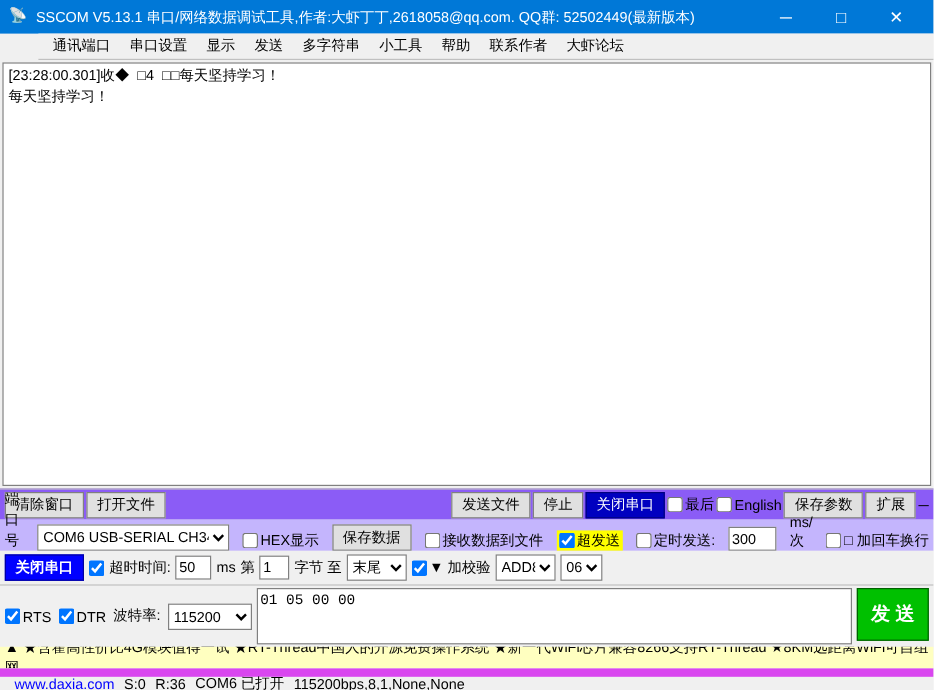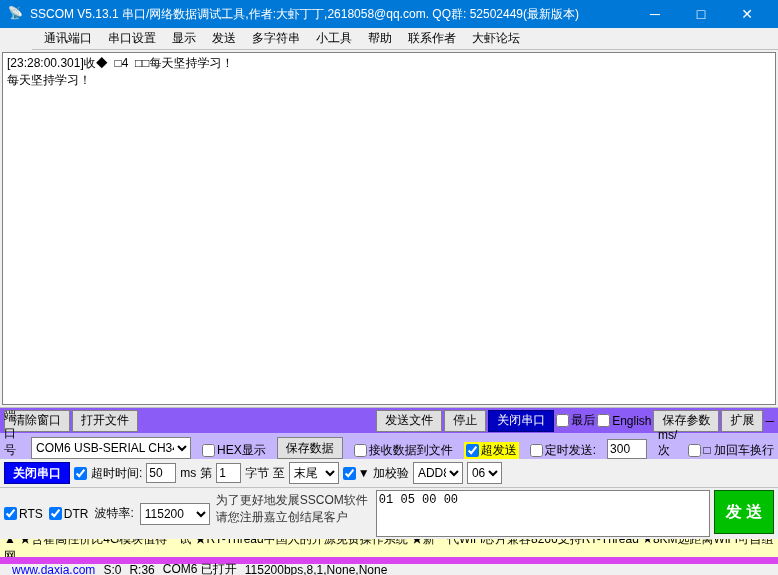--- a/index.html
+++ b/index.html
@@ -311,24 +311,20 @@
       </label>
       <label class="cb-label">
         <input type="checkbox" checked="" style="">
         <span>DTR</span>
       </label>
       <span>波特率:</span>
       <select class="select-small" style="width:70px;">
         <option>115200</option>
       </select>
     </div>
-    <div class="notice-box">
-      <div>为了更好地发展SSCOM软件</div>
-      <div>请您注册嘉立创结尾客户</div>
-    </div>
   </div>
   <textarea class="send-text-area" style="">01 05 00 00</textarea>
   <button class="btn-green">发 送</button>
 </div>
 
 <div class="ticker-bar">
   <span>▲ ★含霍高性价比4G模块值得一试  ★RT-Thread中国人的开源免费操作系统  ★新一代WiFi芯片兼容8266支持RT-Thread  ★8KM远距离WiFi可自组网</span>
 </div>
 
 <div class="status-bar">

